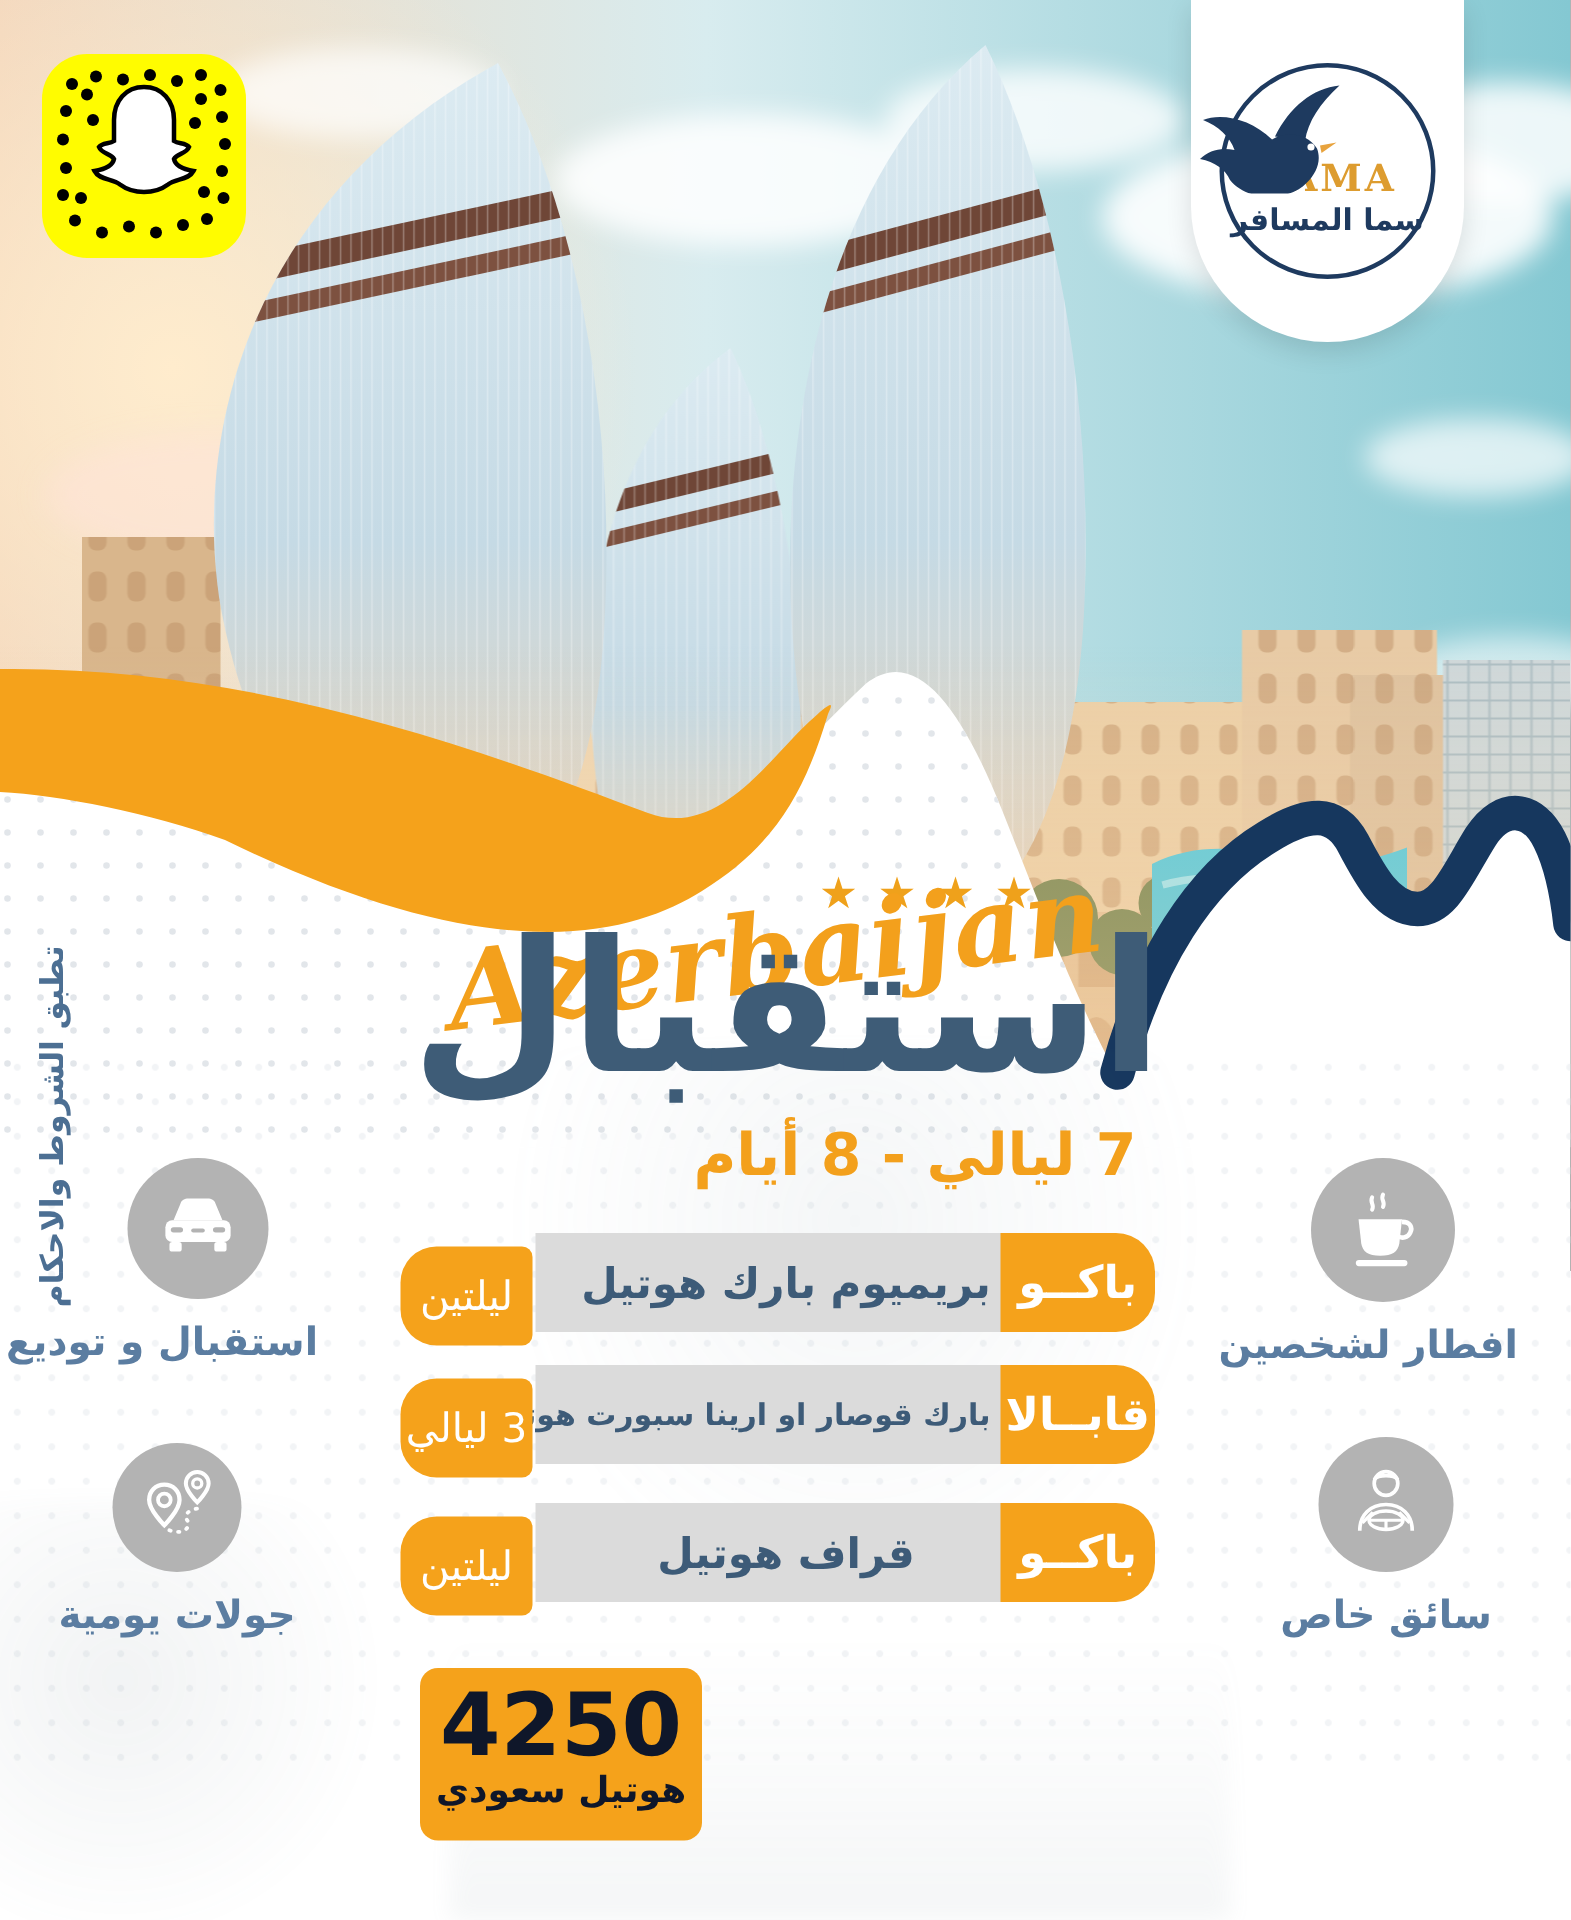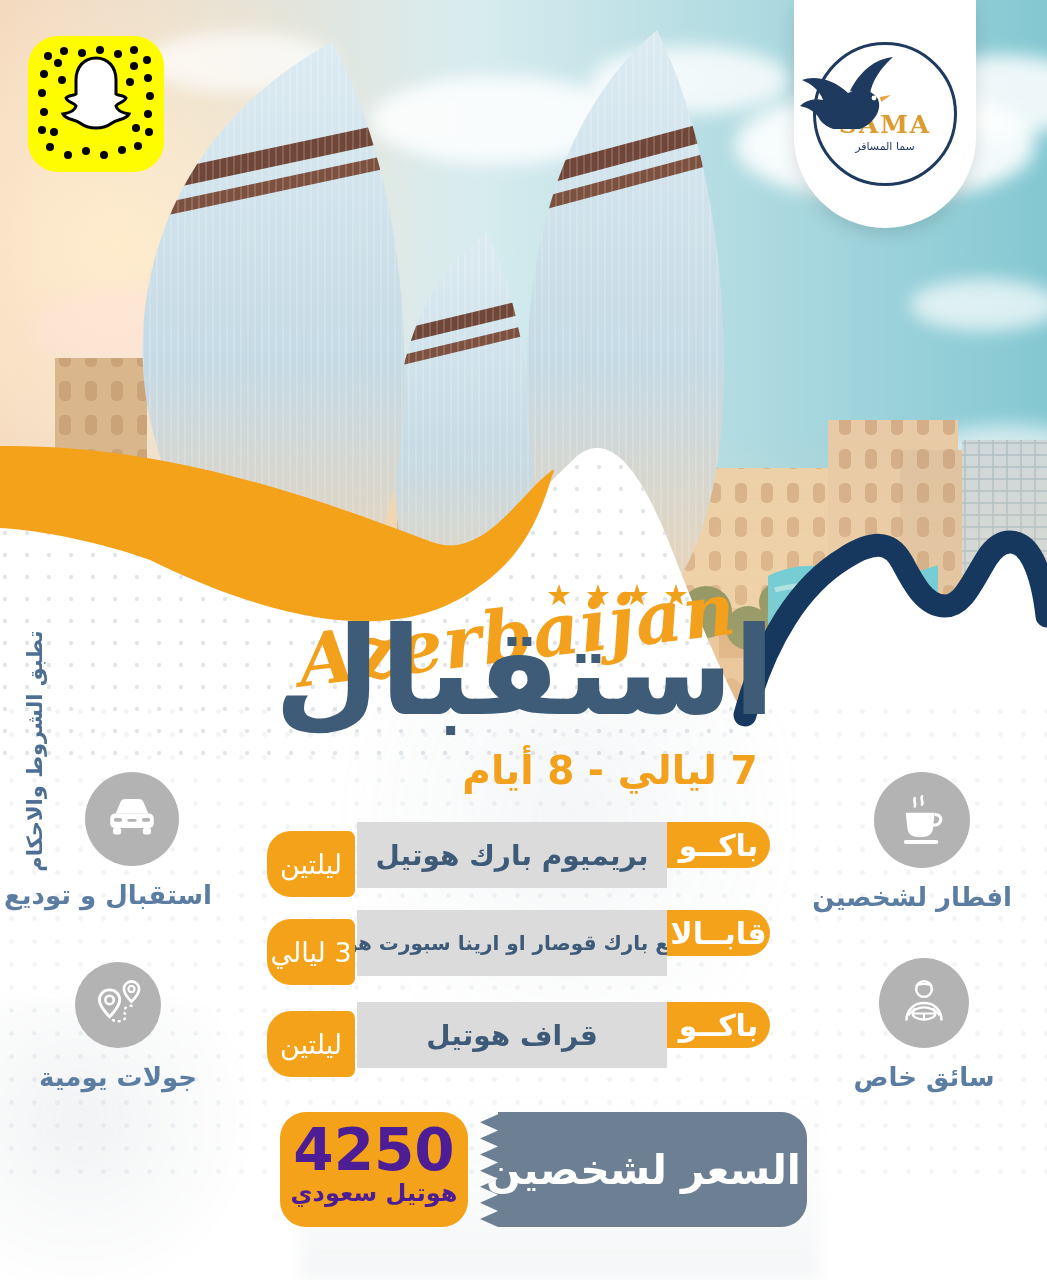--- a/index.html
+++ b/index.html
@@ -25,21 +25,21 @@
     position:absolute;left:794px;top:0;width:182px;height:228px;background:#fff;
     border-radius:0 0 91px 91px;box-shadow:0 6px 18px rgba(0,0,0,.12);
     display:flex;align-items:center;justify-content:center;
   }
   .badge-circle{
     position:relative;width:138px;height:138px;border:3px solid #1e3a5f;border-radius:50%;
     display:flex;flex-direction:column;align-items:center;justify-content:center;
   }
   .badge-sama{font-family:"DejaVu Serif",serif;font-weight:bold;font-size:25px;
     color:#dd9c2f;letter-spacing:2px;margin-top:34px;}
-  .badge-ar{font-size:11px;font-weight:normal;color:#1e3a5f;margin-top:1px;direction:rtl;}
+  .badge-ar{font-size:20px;font-weight:bold;color:#1e3a5f;margin-top:1px;direction:rtl;}
   .badge-dove{position:absolute;left:-26px;top:4px;}
   
   .stars{position:absolute;left:536px;top:578px;width:176px;text-align:center;
     color:#efa11b;font-size:29px;letter-spacing:13px;white-space:nowrap;}
   .script-title{
     position:absolute;left:272px;top:592px;width:490px;text-align:center;
     font-family:"DejaVu Serif",serif;font-style:italic;font-weight:bold;
     font-size:72px;color:#f3a01c;transform:rotate(-7deg);letter-spacing:1px;
     pointer-events:none;
   }
@@ -65,33 +65,33 @@
   
   .row{position:absolute;left:267px;width:503px;height:66px;}
   .row .nights{
     position:absolute;left:0;top:9px;width:88px;height:66px;background:#f5a21b;
     border-radius:24px 7px 7px 24px;color:#fff;font-weight:normal;font-size:27px;
     display:flex;align-items:center;justify-content:center;direction:rtl;white-space:nowrap;
   }
   .row .hotel{
     position:absolute;left:90px;top:0;width:310px;height:66px;background:#dbdbdb;
     color:#3d5b78;font-weight:bold;font-size:28px;display:flex;align-items:center;
-    justify-content:center;direction:rtl;white-space:nowrap;
+    justify-content:center;direction:rtl;white-space:nowrap;padding-left:12px;
   }
   .row.small .hotel{font-size:20px;}
   .row .city{
-    position:absolute;left:400px;top:0;width:103px;height:46px;background:#f5a21b;
+    position:absolute;left:400px;top:0;width:103px;height:66px;background:#f5a21b;
     border-radius:0 26px 26px 0;color:#fff;font-weight:bold;font-size:30px;
     display:flex;align-items:center;justify-content:center;direction:rtl;white-space:nowrap;
   }
   
   .price{position:absolute;left:280px;top:1112px;width:527px;height:115px;}
   .price .amountbox{
     position:absolute;left:0;top:0;width:188px;height:115px;background:#f5a21b;
-    border-radius:26px;text-align:center;color:#4c1d95;
+    border-radius:12px;text-align:center;color:#0f172a;
   }
   .price .amount{font-size:58px;font-weight:bold;line-height:62px;margin-top:7px;}
   .price .currency{font-size:24px;font-weight:bold;direction:rtl;margin-top:-2px;}
   .price .labelbox{
     position:absolute;left:200px;top:0;width:327px;height:115px;background:#6d8093;
     border-radius:0 26px 26px 0;display:flex;align-items:center;justify-content:center;
     color:#fff;font-weight:bold;font-size:41px;direction:rtl;white-space:nowrap;
     clip-path:polygon(18px 0%,100% 0%,100% 100%,18px 100%,0% 93%,18px 86%,0% 79%,18px 72%,0% 65%,18px 58%,0% 51%,18px 44%,0% 37%,18px 30%,0% 23%,18px 16%,0% 9%,18px 2%);
   }
 </style>
@@ -367,16 +367,15 @@
     <div class="hotel">قراف هوتيل</div>
     <div class="nights">ليلتين</div>
     <div class="city">باكــو</div>
   </div>
 
   <div class="price">
     <div class="amountbox">
       <div class="amount">4250</div>
       <div class="currency">هوتيل سعودي</div>
     </div>
-    <div class="labelbox">السعر لشخصين</div>
   </div>
 
 </div>
 
 </body></html>

